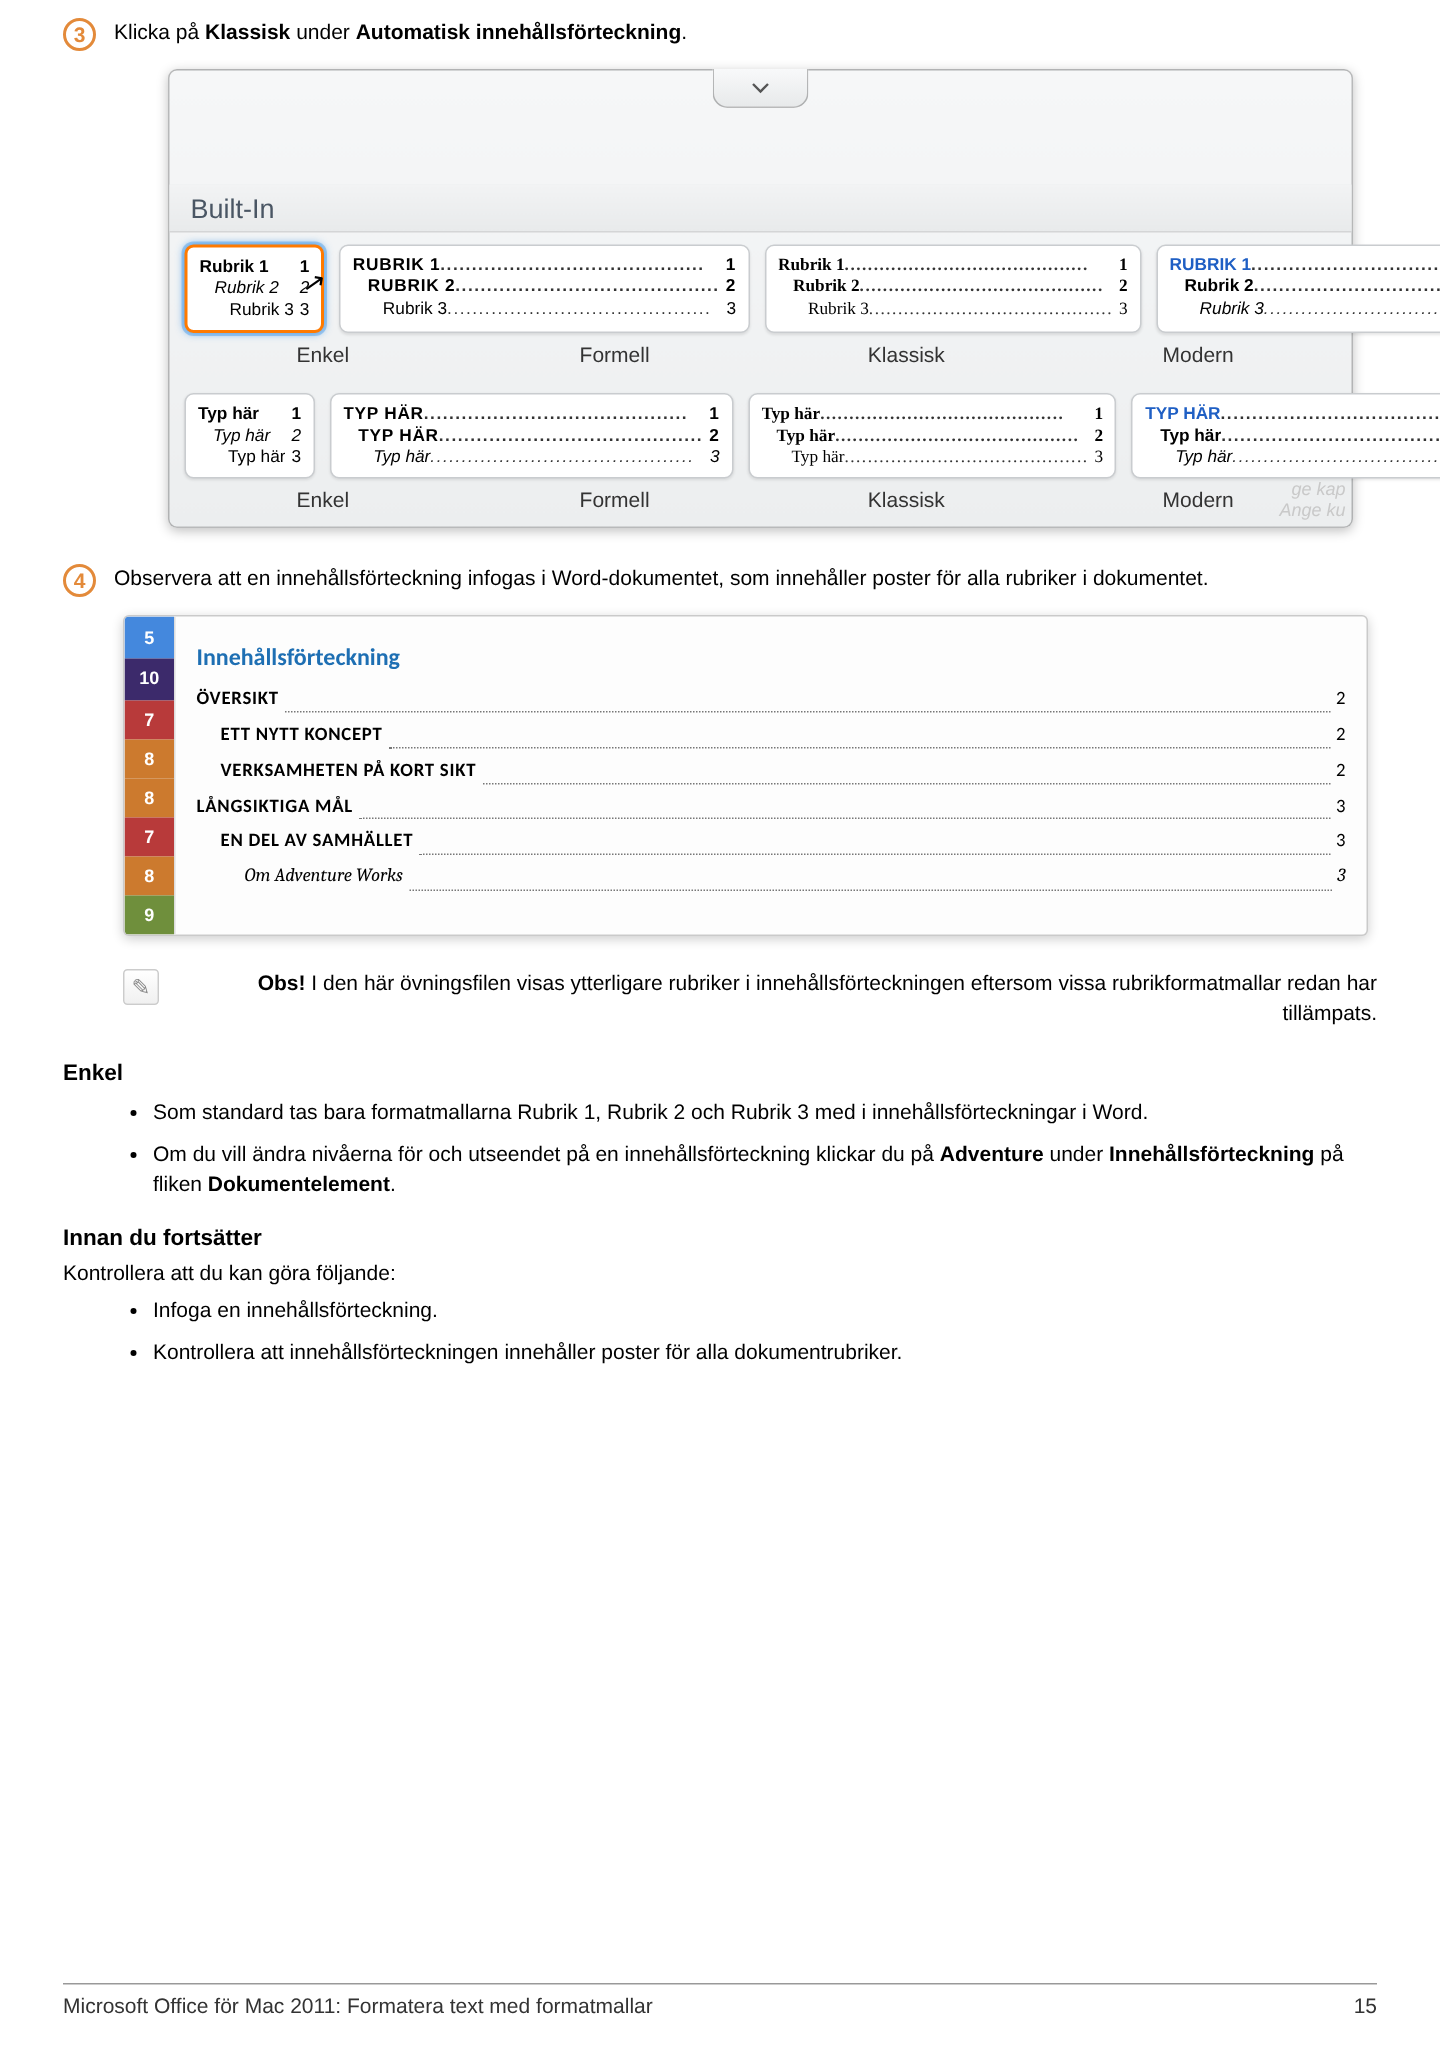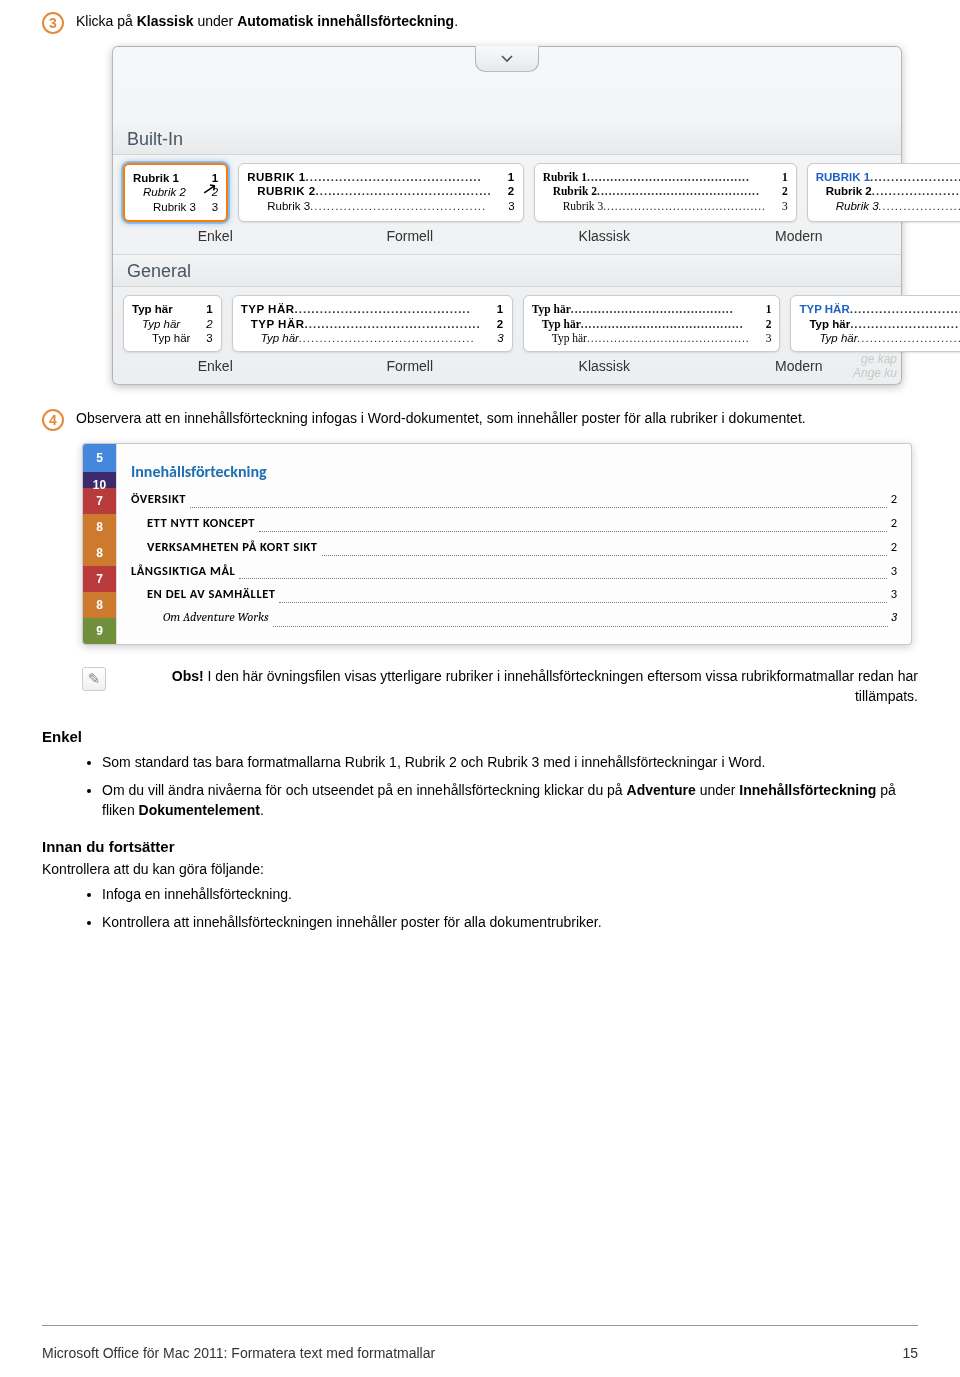--- a/index.html
+++ b/index.html
@@ -69,21 +69,21 @@
     box-shadow: 0 1px 2px rgba(0,0,0,0.1);
     padding: 6px 8px 6px 8px;
     font-size: 11.5px;
     position: relative;
     min-height: 56px;
   }
   .thumb.selected {
     border: 2px solid #ff7a00;
     box-shadow: 0 0 6px rgba(45,140,230,0.8), 0 0 0 2px rgba(45,140,230,0.35);
   }
-  .thumb .tline { display:flex; justify-content: space-between; align-items: flex-end; line-height: 1.25; gap: 12px; }
+  .thumb .tline { display:flex; justify-content: space-between; align-items: flex-end; line-height: 1.25; }
   .thumb .lead { overflow:hidden; white-space:nowrap; flex:1; }
   .lead-dots::after{
     content:"..........................................";
     letter-spacing:1px; color:#333;
   }
   .thumb .pg { padding-left: 4px; }
   .ind1{padding-left:10px;} .ind2{padding-left:20px;}
   .sc{font-variant:small-caps;letter-spacing:0.5px;}
   .it{font-style:italic;}
   .blue{color:#1f5fc4;font-weight:bold;}
@@ -105,21 +105,21 @@
     border: 1px solid rgba(0,0,0,0.2);
     border-radius: 4px;
     box-shadow: 0 2px 8px rgba(0,0,0,0.2);
     display: flex;
     background: #fdfdfd;
     overflow: hidden;
   }
   .rev-bar { width: 34px; background: #f3f4f5; border-right: 1px solid #ddd; padding-top:0; }
   .rev { font-family: "Lucida Grande",sans-serif; font-size: 12px; font-weight:bold; text-align:center; color:#fff; margin:0; }
   .rev.b5{background:#4488dd;height:28px;line-height:28px;}
-  .rev.b10{background:#3c2a6b;height:16px;line-height:26px;}
+  .rev.b10{background:#3c2a6b;height:28px;line-height:26px;}
   .rev.r7{background:#b83a3a;height:26px;line-height:26px;}
   .rev.o8{background:#cc7a2e;height:26px;line-height:26px;}
   .rev.g9{background:#6f8f3c;height:26px;line-height:26px;}
   .doc-body{flex:1; padding: 4px 14px 8px 14px; font-family:"Calibri","Trebuchet MS",sans-serif;}
   .doc-title{color:#1e6fb3;font-size:22px;font-weight:bold;letter-spacing:0;}
   .doc-heading{color:#1e6fb3;font-weight:bold;font-size:16px;margin-top:14px;margin-bottom:6px;}
   .toc-line{display:flex;align-items:flex-end; font-size:12.5px; line-height:1.9;}
   .toc-label{white-space:nowrap;}
   .toc-lvl2{padding-left:16px;}
   .toc-lvl3{padding-left:32px; font-style:italic; font-family:"Cambria",serif;}
@@ -141,22 +141,22 @@
 
   
   h3.tips { font-size: 15px; font-weight: bold; margin: 8px 0 8px 0; }
   ul.bул { margin: 0 0 18px 60px; padding: 0; }
   ul.bул > li { list-style: disc; margin-bottom: 8px; line-height:1.4; }
   h3.before { font-size: 15px; font-weight: bold; margin: 6px 0 6px 0; }
   p.check { margin: 0 0 8px 0; }
 
   
   .footer {
-    position: absolute; left:42px; right:42px; bottom: 16px;
-    border-top: 1px solid #999; padding-top: 19px;
+    position: absolute; left:42px; right:42px; bottom: 32px;
+    border-top: 1px solid #999; padding-top: 6px;
     display:flex; justify-content: space-between;
     font-size: 14px; color:#333;
   }
 </style>
 </head>
 <body>
 
 <div class="step-row">
   <div class="step-num">3</div>
   <div class="step-text">
@@ -227,21 +227,20 @@
         </div>
       </div>
     </div>
   <div class="caption-row" id="builtin-caps">
     <span class="ghost-right" style="bottom:44px;">gick i</span>
   <div>Enkel</div>
       <div>Formell</div>
       <div>Klassisk</div>
       <div>Modern</div>
     </div>
-  <div class="section-label">General</div>
   <div class="thumb-row" id="general-row">
       <div class="thumb">
         <div class="tline">
           <span class="bold lead">Typ här</span>
           <span class="pg bold">1</span>
         </div>
         <div class="tline">
           <span class="it ind1 lead">Typ här</span>
           <span class="pg it ind1">2</span>
         </div>

